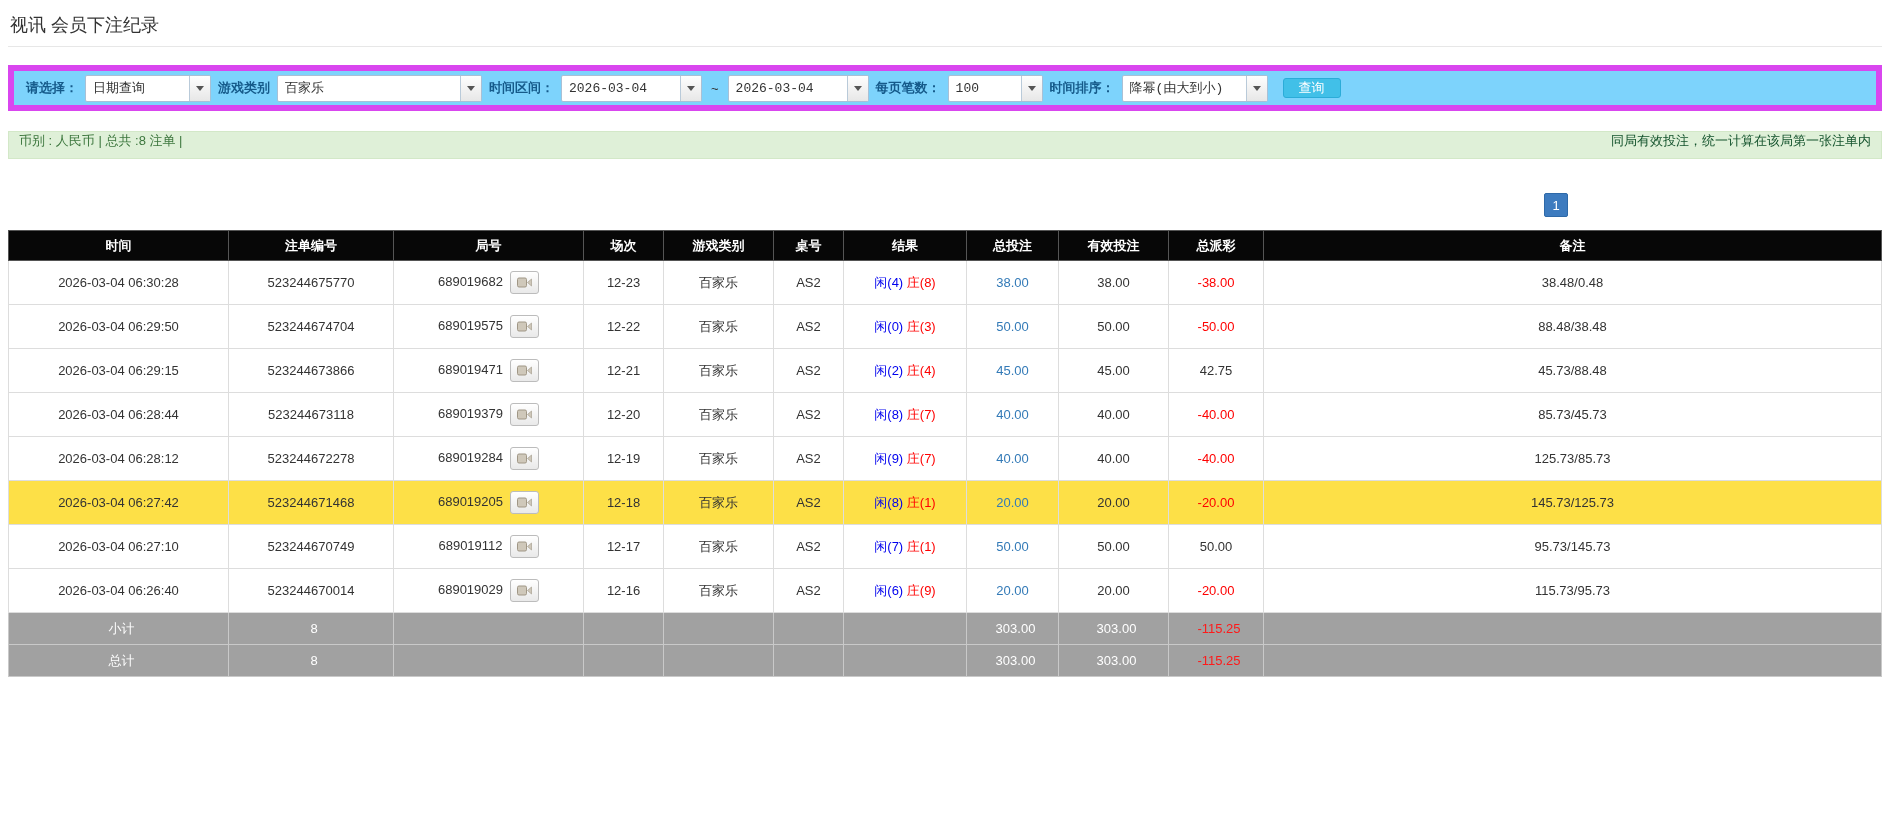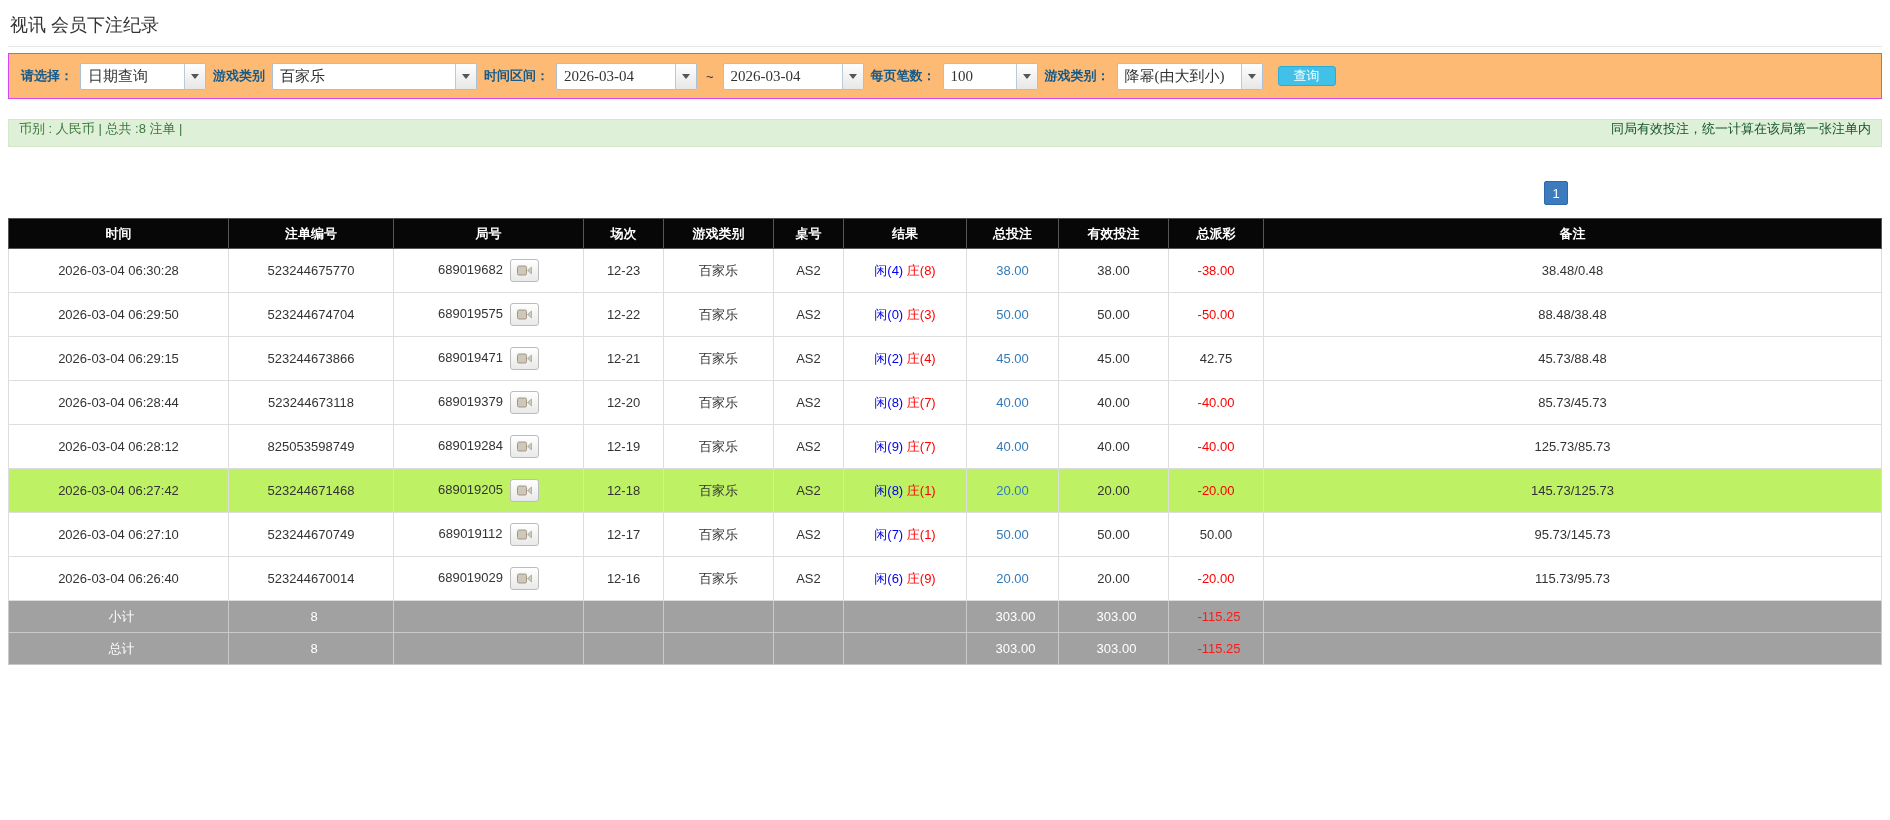--- a/index.html
+++ b/index.html
@@ -10,29 +10,29 @@
     color:#333; font-size:13px;
   }
   .page { padding:0 8px; }
 
   
   .page-header { padding:13px 2px 9px; border-bottom:1px solid #e7e7e7; }
   .page-title { font-size:18px; font-weight:500; color:#333; }
 
   
   .filter-bar {
-    margin-top:6px; height:46px; background:#fdba74; border:1px solid #d946ef;
+    margin-top:18px; height:46px; background:#7dd3fc; border:6px solid #d946ef;
     display:flex; align-items:center; gap:7px; padding:0 12px;
   }
   .f-label { color:#155a8a; font-weight:bold; font-size:13px; white-space:nowrap; }
   .f-sep { color:#333; padding:0 2px; }
   .combo { display:inline-flex; height:27px; background:#fff; border:1px solid #a9c0d5; border-radius:2px; overflow:hidden; }
   .combo input {
-    border:none; outline:none; height:100%; padding:12px 7px; font-size:15px; color:#333;
-    background:transparent; font-family:Liberation Serif, serif;
+    border:none; outline:none; height:100%; padding:12px 7px; font-size:13px; color:#333;
+    background:transparent; font-family:Liberation Mono, monospace;
   }
   .arrow-btn {
     width:21px; border-left:1px solid #b9cad9; background:linear-gradient(#fefefe,#e7e7e7);
     display:flex; align-items:center; justify-content:center; cursor:pointer;
   }
   .tri { width:0; height:0; border-left:4px solid transparent; border-right:4px solid transparent; border-top:5px solid #555; }
   .search-btn {
     margin-left:8px; height:20px; padding:0 15px; background:#41c0e8; border:1px solid #2bacd8;
     color:#fff; font-size:13px; border-radius:3px; cursor:pointer; font-family:inherit;
   }
@@ -56,21 +56,21 @@
   
   table { width:100%; border-collapse:collapse; table-layout:fixed; }
   th {
     background:#070707; color:#fff; font-size:13px; font-weight:bold;
     height:30px; border:1px solid #555; text-align:center;
   }
   td {
     border:1px solid #ddd; background:#fff; text-align:center;
     font-size:13px; color:#333; height:44px; overflow:hidden; white-space:nowrap;
   }
-  tr.hl td { background:#bef264; }
+  tr.hl td { background:#fde047; }
   .player { color:#0000ee; }
   .banker { color:#fe0000; }
   .bet-link { color:#337ab7; cursor:pointer; }
   .neg { color:#fe0000; }
   tr.sum td { background:#a1a1a1; color:#fff; height:32px; border-color:#c9c9c9;padding-left:6px; }
   tr.sum td.neg { color:#fe1a1a; }
   .video-btn {
     display:inline-flex; align-items:center; justify-content:center;
     width:29px; height:23px; margin-left:7px; vertical-align:middle;
     background:linear-gradient(#ffffff,#e9e9e9); border:1px solid #bcbcbc; border-radius:3px; cursor:pointer;
@@ -118,21 +118,21 @@
     </span>
 
     <span class="f-label">每页笔数：</span>
     <span class="combo">
       <input style="width: 72px;" value="100">
       <span class="arrow-btn">
           <span class="tri"></span>
         </span>
     </span>
 
-    <span class="f-label">游戏类别：</span>
+    <span class="f-label">时间排序：</span>
     <span class="combo">
       <input style="width: 123px;" value="降幂(由大到小)">
       <span class="arrow-btn">
           <span class="tri"></span>
         </span>
     </span>
 
     <button class="search-btn">查询</button>
   </div>
 
@@ -242,21 +242,21 @@
           <td>百家乐</td>
           <td>AS2</td>
           <td><span class="player">闲(8)</span> <span class="banker">庄(7)</span></td>
           <td><span class="bet-link">40.00</span></td>
           <td>40.00</td>
           <td><span class="neg">-40.00</span></td>
           <td>85.73/45.73</td>
         </tr>
         <tr>
           <td>2026-03-04 06:28:12</td>
-          <td>825053598749</td>
+          <td>523244672278</td>
           <td><span>689019284</span><span class="video-btn">
               <svg width="15" height="11" viewBox="0 0 15 11">
                 <rect x="0.5" y="1" width="9" height="9" rx="1.5" fill="#cfc8ba" stroke="#a09786"></rect>
                 <polygon points="10.5,5.5 14.5,2 14.5,9" fill="#cfc8ba" stroke="#a09786" stroke-width="0.6"></polygon>
               </svg>
             </span></td>
           <td>12-19</td>
           <td>百家乐</td>
           <td>AS2</td>
           <td><span class="player">闲(9)</span> <span class="banker">庄(7)</span></td>

